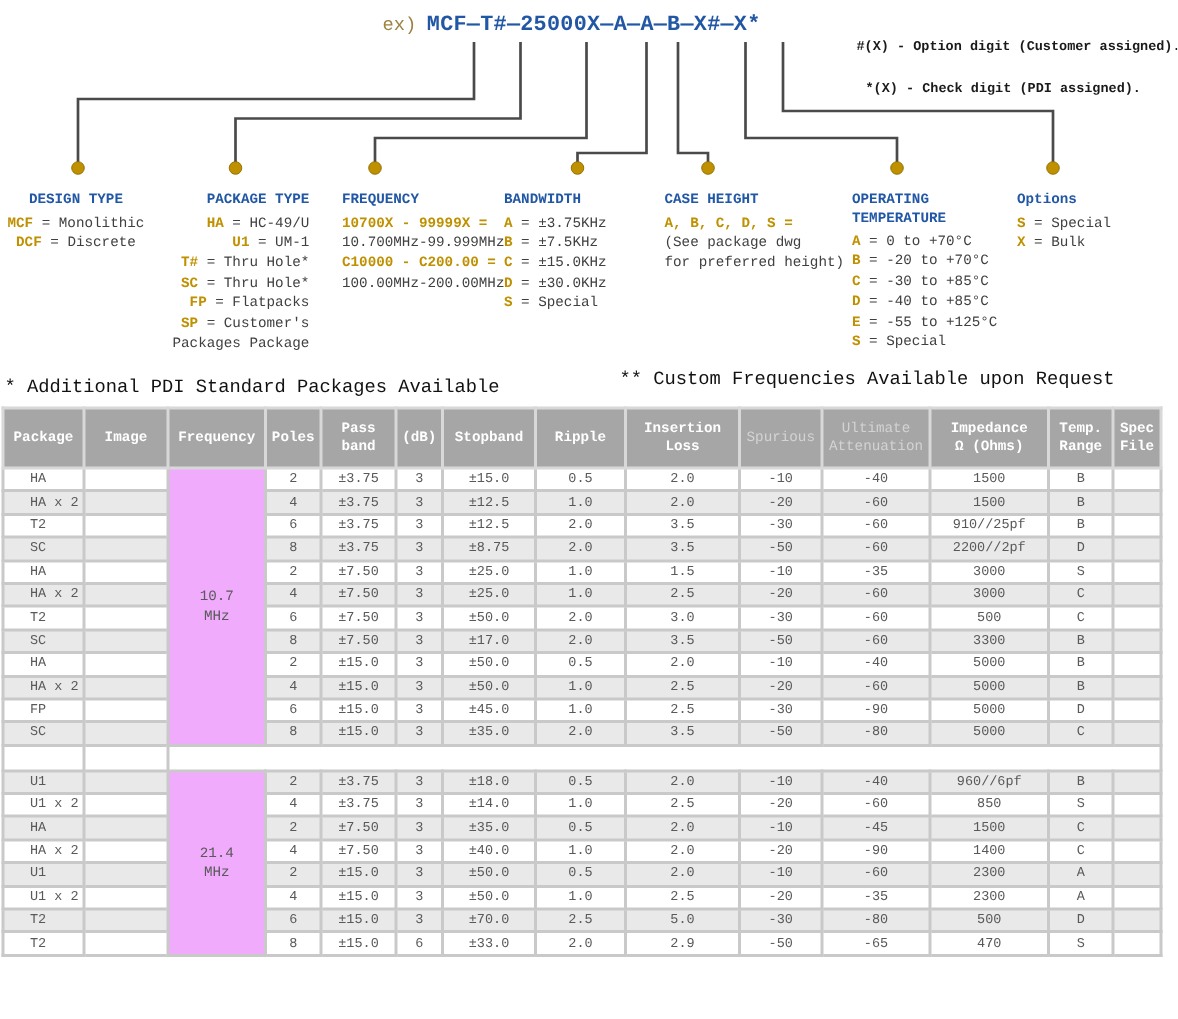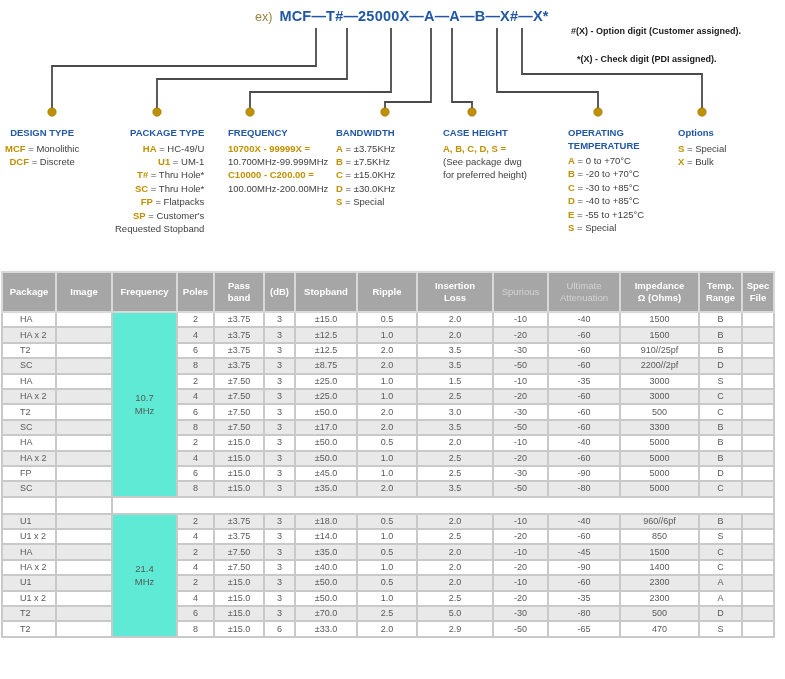--- a/index.html
+++ b/index.html
@@ -1,17 +1,17 @@
 <!DOCTYPE html>
 <html><head>
 <meta charset="utf-8">
 <style>
   html,body{margin:0;padding:0;background:#ffffff;}
   .page{position:relative;width:785px;height:679px;background:#fff;overflow:hidden;
-        font-family:Liberation Sans, sans-serif;}
+        font-family:Liberation Mono, monospace;}
 
   
   .pn-row{position:absolute;left:255px;top:7px;white-space:nowrap;}
   .pn-ex{color:#9C8340;font-size:12.5px;font-weight:normal;margin-right:7px;}
   .pn-num{color:#2157A4;font-size:14.5px;font-weight:bold;letter-spacing:.2px;}
   .pn-note{position:absolute;font-size:9px;font-weight:bold;color:#1a1a1a;white-space:nowrap;}
   .pn-note.n1{left:571px;top:26px;}
   .pn-note.n2{left:577px;top:54px;}
   svg.connectors{position:absolute;left:0;top:0;}
   svg.connectors polyline{fill:none;stroke:#4a4a4a;stroke-width:1.8;}
@@ -33,21 +33,21 @@
   table.spec{position:absolute;left:1px;top:271px;border-collapse:collapse;
              table-layout:fixed;width:772px;}
   table.spec th{background:#A6A6A6;color:#fff;font-size:9.5px;font-weight:bold;
                 border:2px solid #D8D8D8;white-space:pre-line;line-height:1.25;
                 padding:2px 0;height:34px;vertical-align:middle;text-align:center;}
   table.spec th.dim{color:#D3D3D3;font-weight:normal;}
   table.spec td{border:2px solid #C9C9C9;font-size:9px;color:#595959;background:#fff;
                 text-align:center;padding:0;height:13.4px;line-height:1;vertical-align:middle;}
   table.spec td.pkg{text-align:left;padding-left:17px;}
   table.spec tr.shade td{background:#E9E9E9;}
-  table.spec td.freq, table.spec tr.shade td.freq{background:#5eead4;white-space:pre-line;
+  table.spec td.freq, table.spec tr.shade td.freq{background:#f0abfc;white-space:pre-line;
                 line-height:1.4;font-size:9.5px;}
   table.spec tr.separator td{height:15px;background:#fff;}
 </style>
 </head>
 <body>
 
 <div class="page">
 
   <div>
     <div class="pn-row">
@@ -78,21 +78,21 @@
           <div class="legend-line"><span class="gold">DCF</span> <span>= Discrete</span></div>
         </div>
         <div class="legend-col" style="left: 115px; text-align: right;">
           <div class="legend-title">PACKAGE TYPE</div>
           <div class="legend-line"><span class="gold">HA</span> <span>= HC-49/U</span></div>
           <div class="legend-line"><span class="gold">U1</span> <span>= UM-1</span></div>
           <div class="legend-line"><span class="gold">T#</span> <span>= Thru Hole*</span></div>
           <div class="legend-line"><span class="gold">SC</span> <span>= Thru Hole*</span></div>
           <div class="legend-line"><span class="gold">FP</span> <span>= Flatpacks</span></div>
           <div class="legend-line"><span class="gold">SP</span> <span>= Customer's</span></div>
-          <div class="legend-line"><span>Requested Stopband</span></div>
+          <div class="legend-line"><span>Packages Package</span></div>
         </div>
         <div class="legend-col" style="left: 228px;">
           <div class="legend-title">FREQUENCY</div>
           <div class="legend-line"><span class="gold">10700X - 99999X =</span></div>
           <div class="legend-line"><span>10.700MHz-99.999MHz</span></div>
           <div class="legend-line"><span class="gold">C10000 - C200.00 =</span></div>
           <div class="legend-line"><span>100.00MHz-200.00MHz</span></div>
         </div>
         <div class="legend-col" style="left: 336px;">
           <div class="legend-title">BANDWIDTH</div>
@@ -119,20 +119,22 @@
           <div class="legend-line"><span class="gold">S</span> <span>= Special</span></div>
         </div>
         <div class="legend-col" style="left: 678px;">
           <div class="legend-title">Options</div>
           <div class="legend-line"><span class="gold">S</span> <span>= Special</span></div>
           <div class="legend-line"><span class="gold">X</span> <span>= Bulk</span></div>
         </div>
       </div>
   </div>
 
+  <div class="footnote fl">* Additional PDI Standard Packages Available</div>
+  <div class="footnote fr">** Custom Frequencies Available upon Request</div>
 
   <table class="spec">
     <colgroup>
       <col style="width:54px">
         <col style="width:56px">
         <col style="width:65px">
         <col style="width:37px">
       <col style="width:50px">
         <col style="width:31px">
         <col style="width:62px">

